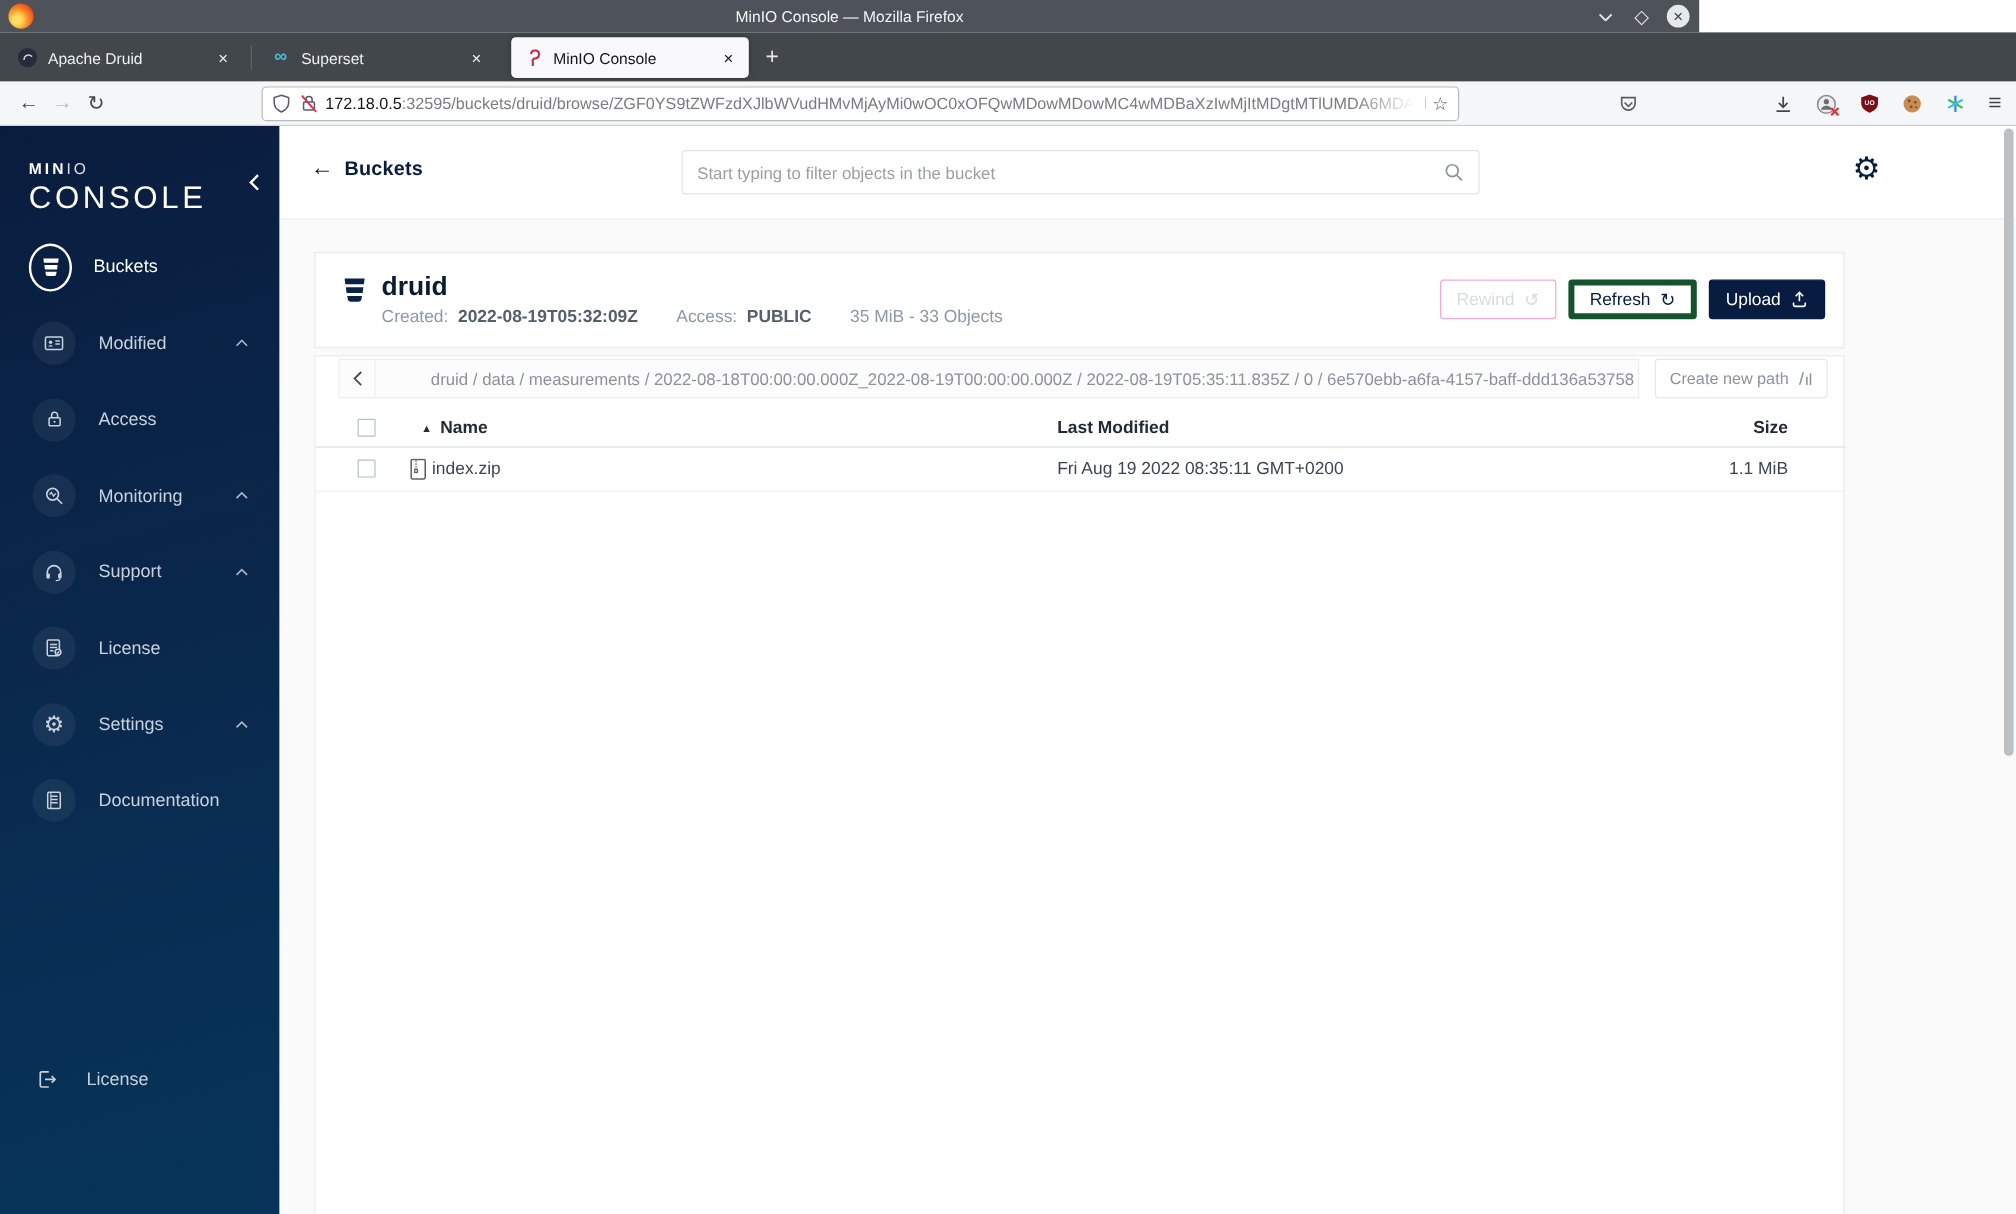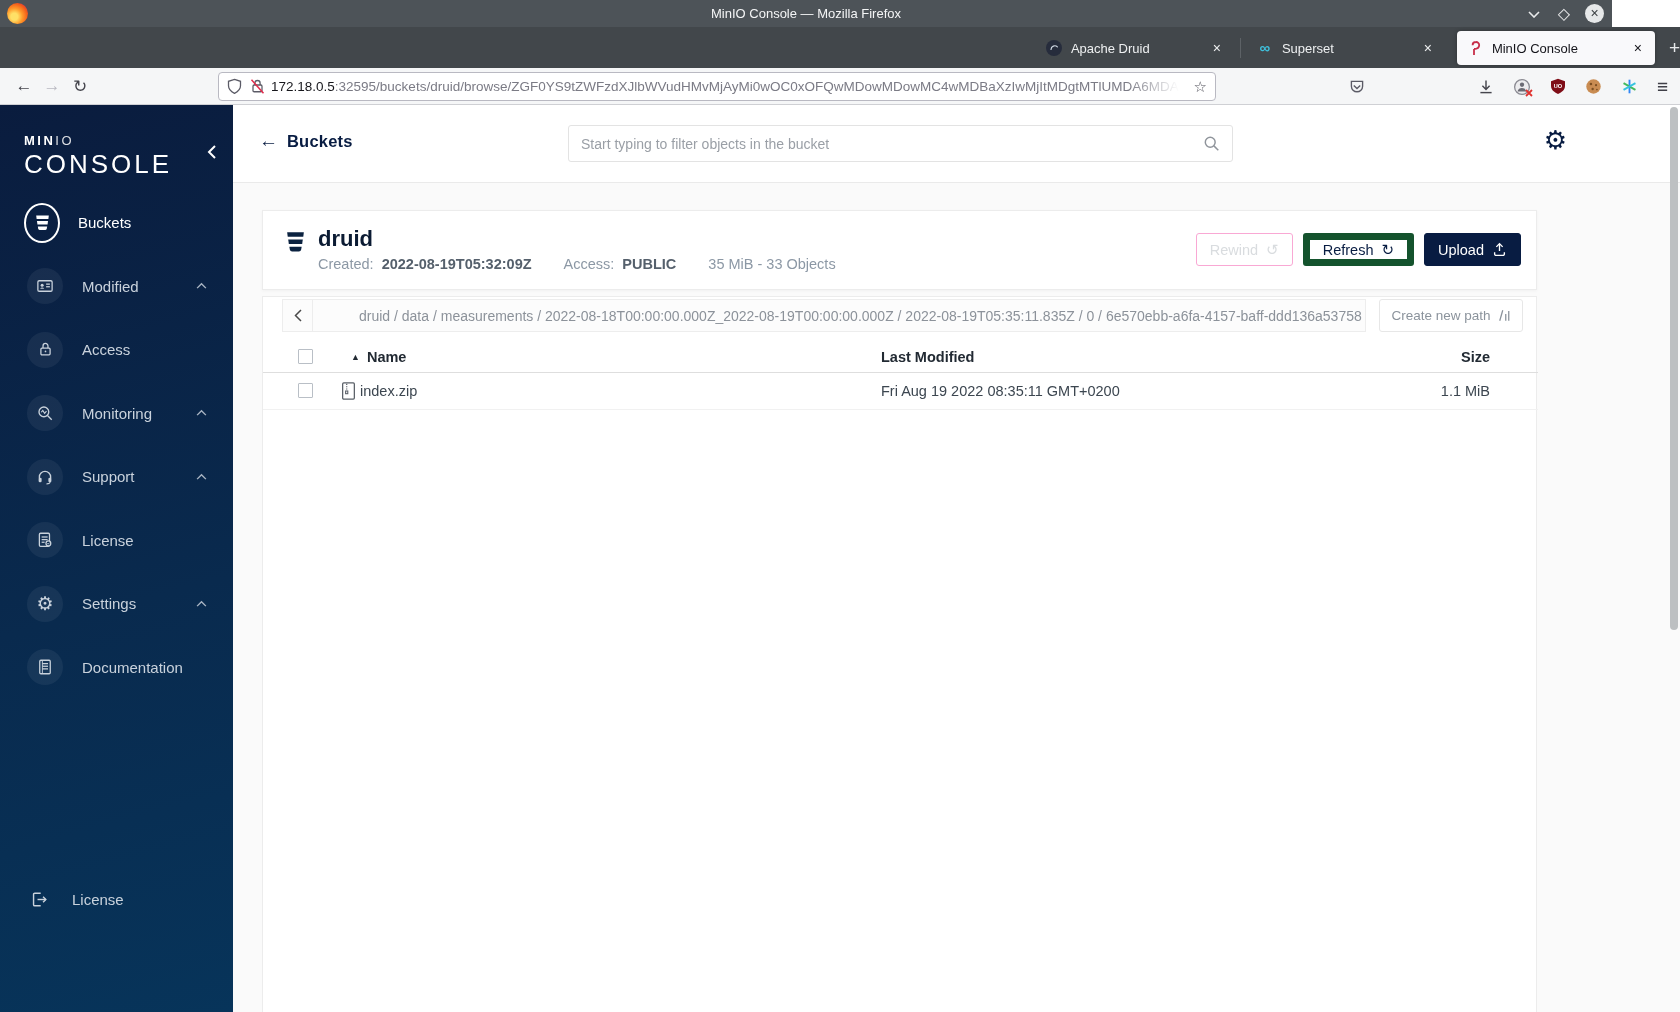--- a/index.html
+++ b/index.html
@@ -1,28 +1,28 @@
 <!DOCTYPE html>
 <html><head>
 <meta charset="utf-8">
 <style>
   * { margin:0; padding:0; box-sizing:border-box; }
   html,body { width:1680px; height:1012px; overflow:hidden; }
   body { font-family:"Liberation Sans", sans-serif; position:relative; background:#fff; }
 
   
-  .titlebar { position:absolute; left:0; top:0; width:1612px; height:27px; background:#4d5358; display:flex; align-items:center; }
+  .titlebar { position:absolute; left:0; top:0; width:1416px; height:27px; background:#4d5358; display:flex; align-items:center; }
   .ff-logo { position:absolute; left:7px; top:3px; width:21px; height:21px; border-radius:50%;
              background:radial-gradient(circle at 35% 65%, #ffe066 0 18%, #ff9a2a 42%, #f25c19 68%, #b5007f 100%); }
   .win-title { width:100%; text-align:center; color:#f4f5f6; font-size:13px; }
   .win-controls { position:absolute; right:8px; top:0; height:27px; display:flex; align-items:center; gap:12px; }
   .win-btn { width:18px; height:18px; display:flex; align-items:center; justify-content:center; color:#e9eaeb; }
   .close-btn { width:19px; height:19px; border-radius:50%; background:#e6e8e9; color:#3b4043; font-size:14px; line-height:19px; text-align:center; }
 
-  .tabbar { position:absolute; left:0; top:27px; width:1680px; height:41px; background:#42474b; display:flex; align-items:flex-end;justify-content:flex-end; }
+  .tabbar { position:absolute; left:0; top:27px; width:1680px; height:41px; background:#42474b; display:flex; align-items:flex-end; }
   .tab { width:198px; height:34px; margin:0 0 3px 0; display:flex; align-items:center; padding:0 10px; border-radius:4px; color:#eef0f1; font-size:13px; position:relative; }
   .tab .tlabel { flex:1; margin-left:9px; white-space:nowrap; overflow:hidden; }
   .tab .tclose { color:inherit; font-size:14px; padding:0 3px; }
   .tab.active { background:#f9f9fb; color:#14141a; box-shadow:0 0 4px rgba(0,0,0,.3); }
   .tab-sep { width:1px; height:20px; background:#5d6266; margin:0 6px 10px 6px; }
   .newtab { color:#e6e8ea; font-size:19px; margin:0 0 9px 14px; }
   .favicon { width:16px; height:16px; flex:0 0 16px; display:flex; align-items:center; justify-content:center; }
   .druid-fav { background:#262c3c; border-radius:50%; }
   .superset-fav { color:#3fc0dc; font-weight:bold; font-size:15px; line-height:16px; }
 
@@ -77,21 +77,21 @@
   .bucket-card { position:absolute; left:29px; top:27px; width:1275px; height:80px; background:#fff; border:1px solid #ececec; box-shadow:0 1px 3px rgba(0,0,0,.04); }
   .bkt-icon { position:absolute; left:20px; top:18px; color:#0b2240; }
   .bkt-name { position:absolute; left:55px; top:15px; font-size:22px; font-weight:700; color:#0b1b33; }
   .bkt-meta { position:absolute; left:55px; top:45px; font-size:14.5px; color:#8c98a5; display:flex; gap:8px; align-items:baseline; }
   .bkt-meta .strong { color:#55606c; font-weight:700; }
   .bkt-meta .gap { width:16px; }
   .card-actions { position:absolute; right:15px; top:22px; display:flex; gap:10px; }
   .btn { height:33px; border-radius:3px; font-size:14.5px; display:flex; align-items:center; padding:0 13px; gap:8px; background:#fff; }
   .btn .bic { font-size:15px; display:flex; align-items:center; }
   .btn-disabled { border:1px solid #f9a8d4; color:#d9dcdf; }
-  .btn-outline { border:7px solid #14532d; color:#081C42; }
+  .btn-outline { border:5px solid #14532d; color:#081C42; }
   .btn-primary { background:#081C42; color:#fff; border:1px solid #081C42; }
 
   
   .panel { position:absolute; left:29px; top:113px; width:1275px; height:716px; background:#fff; border:1px solid #ececec; border-bottom:none; }
   .crumb-strip { position:absolute; left:19px; top:2px; width:1084px; height:33px; background:#fcfcfc; border:1px solid #ededed; display:flex; align-items:stretch;gap:27px; }
   .crumb-back { width:30px; border-right:1px solid #ededed; display:flex; align-items:center; justify-content:center; }
   .crumb-text { flex:1; display:flex; align-items:center; padding-left:19px; font-size:14px; color:#8c929a; white-space:nowrap; overflow:hidden; }
   .create-path { position:absolute; left:1116px; top:2px; width:144px; height:33px; border:1px solid #e7e7e7; border-radius:3px; background:#fff; color:#8b939c; font-size:13.5px; display:flex; align-items:center; justify-content:center; gap:5px; }
 
   .thead { position:absolute; left:0; top:44px; width:1275px; height:32px; border-bottom:1px solid #dedede; font-size:14.5px; font-weight:700; color:#222a33; }

